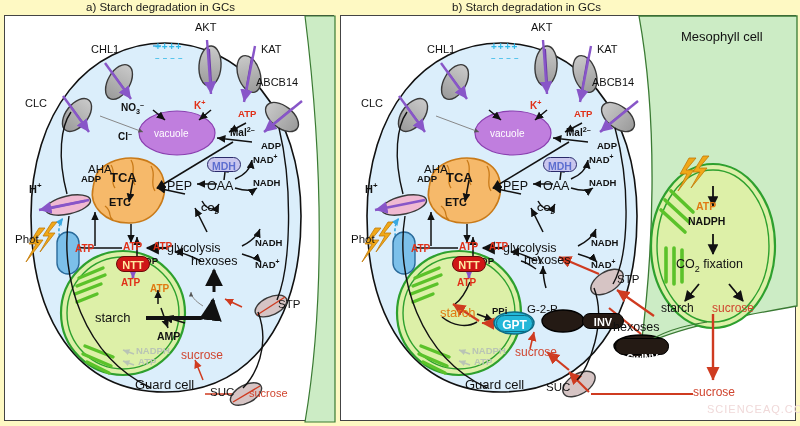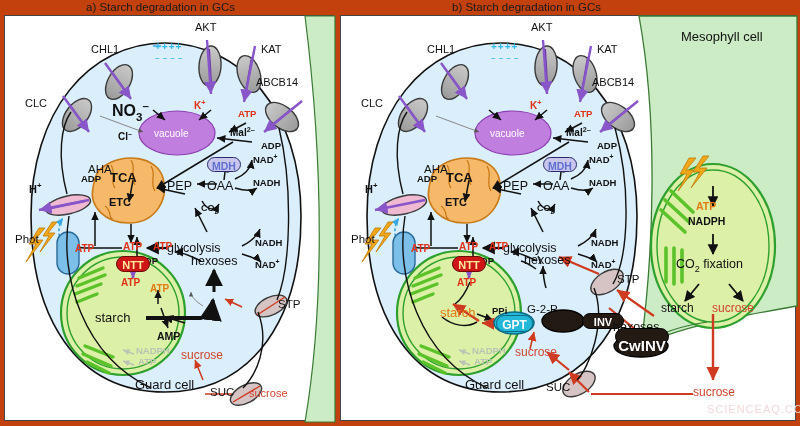--- a/index.html
+++ b/index.html
@@ -1,17 +1,17 @@
 <!DOCTYPE html>
 <html><head>
 <meta charset="utf-8">
 <style>
   html,body{margin:0;padding:0;background:#ffffff;}
   body{width:800px;height:426px;font-family:"Liberation Sans",sans-serif;overflow:hidden;}
-  #stage{position:relative;width:800px;height:426px;background:#c2410c;}
+  #stage{position:relative;width:800px;height:426px;background:#fef9c3;}
 
   .ptitle{position:absolute;font-size:11.5px;color:#1a1a1a;white-space:nowrap;}
 
   .panel{position:absolute;border:1.5px solid #444;background:#fff;box-sizing:border-box;}
 
   svg{position:absolute;left:0;top:0;overflow:visible;}
 
   .lbl{position:absolute;white-space:nowrap;line-height:1;}
   .blk{color:#111;}
   .redb{color:#e03018;font-weight:bold;}
@@ -193,21 +193,21 @@
     </svg>
 
     <div class="lbl blk" style="left:86px;top:28px;font-size:11px;">CHL1</div>
     <div class="lbl blk" style="left:20px;top:82px;font-size:11px;">CLC</div>
     <div class="lbl blk" style="left:190px;top:6px;font-size:11px;">AKT</div>
     <div class="lbl blk" style="left:256px;top:28px;font-size:11px;">KAT</div>
     <div class="lbl blk" style="left:251px;top:61px;font-size:11px;">ABCB14</div>
     <div class="lbl cyan" style="left:150px;top:26px;font-size:10px;letter-spacing:1px;">++++</div>
     <div class="lbl cyan" style="left:150px;top:38px;font-size:8px;letter-spacing:0.5px;">– – – –</div>
 
-    <div class="lbl bld" style="left:107px;top:85px;font-size:16px;"><span>NO</span><span class="sub">3</span><span class="sup">–</span></div>
+    <div class="lbl bld" style="left:116px;top:85px;font-size:10px;"><span>NO</span><span class="sub">3</span><span class="sup">–</span></div>
     <div class="lbl bld" style="left:113px;top:114px;font-size:10px;"><span>Cl</span><span class="sup">–</span></div>
     <div class="lbl redb" style="left:189px;top:83px;font-size:10px;"><span>K</span><span class="sup">+</span></div>
     <div class="lbl bld" style="left:225px;top:110px;font-size:10px;"><span>Mal</span><span class="sup">2–</span></div>
     <div class="lbl redb" style="left:233px;top:93px;font-size:9.5px;">ATP</div>
     <div class="lbl bld" style="left:256px;top:125px;font-size:9.5px;">ADP</div>
 
     <div class="lbl" style="left:149px;top:113px;font-size:10px;color:#fff;">vacuole</div>
 
     <div class="lbl bld" style="left:105px;top:155px;font-size:13px;">TCA</div>
     <div class="lbl bld" style="left:104px;top:181px;font-size:11px;">ETC</div>
@@ -501,18 +501,18 @@
 
     <div class="lbl blk" style="left:340px;top:14px;font-size:13px;">Mesophyll cell</div>
     <div class="lbl orange" style="left:355px;top:185px;font-size:10.5px;">ATP</div>
     <div class="lbl bld" style="left:347px;top:200px;font-size:10.5px;">NADPH</div>
     <div class="lbl blk" style="left:335px;top:242px;font-size:12.5px;"><span>CO</span><span class="sub">2</span> fixation</div>
     <div class="lbl blk" style="left:320px;top:286px;font-size:12px;">starch</div>
     <div class="lbl sucr" style="left:371px;top:286px;font-size:12px;">sucrose</div>
 
     <div class="lbl blk" style="left:272px;top:305px;font-size:12.5px;">hexoses</div>
     <div class="lbl sucr" style="left:352px;top:370px;font-size:12px;">sucrose</div>
-    <div class="tag tag-inv" style="left:274px;top:312px;width:54px;height:17px;font-size:15px;padding-top:9px;border-radius:9px;">CwINV</div>
+    <div class="tag tag-inv" style="left:274px;top:322px;width:54px;height:17px;font-size:10px;padding-top:15px;border-radius:9px;">CwINV</div>
 
     <div class="wm" style="left:330px;top:387px;">SCIENCEAQ.COM</div>
   </div>
 
 </div>
 
 </body></html>

